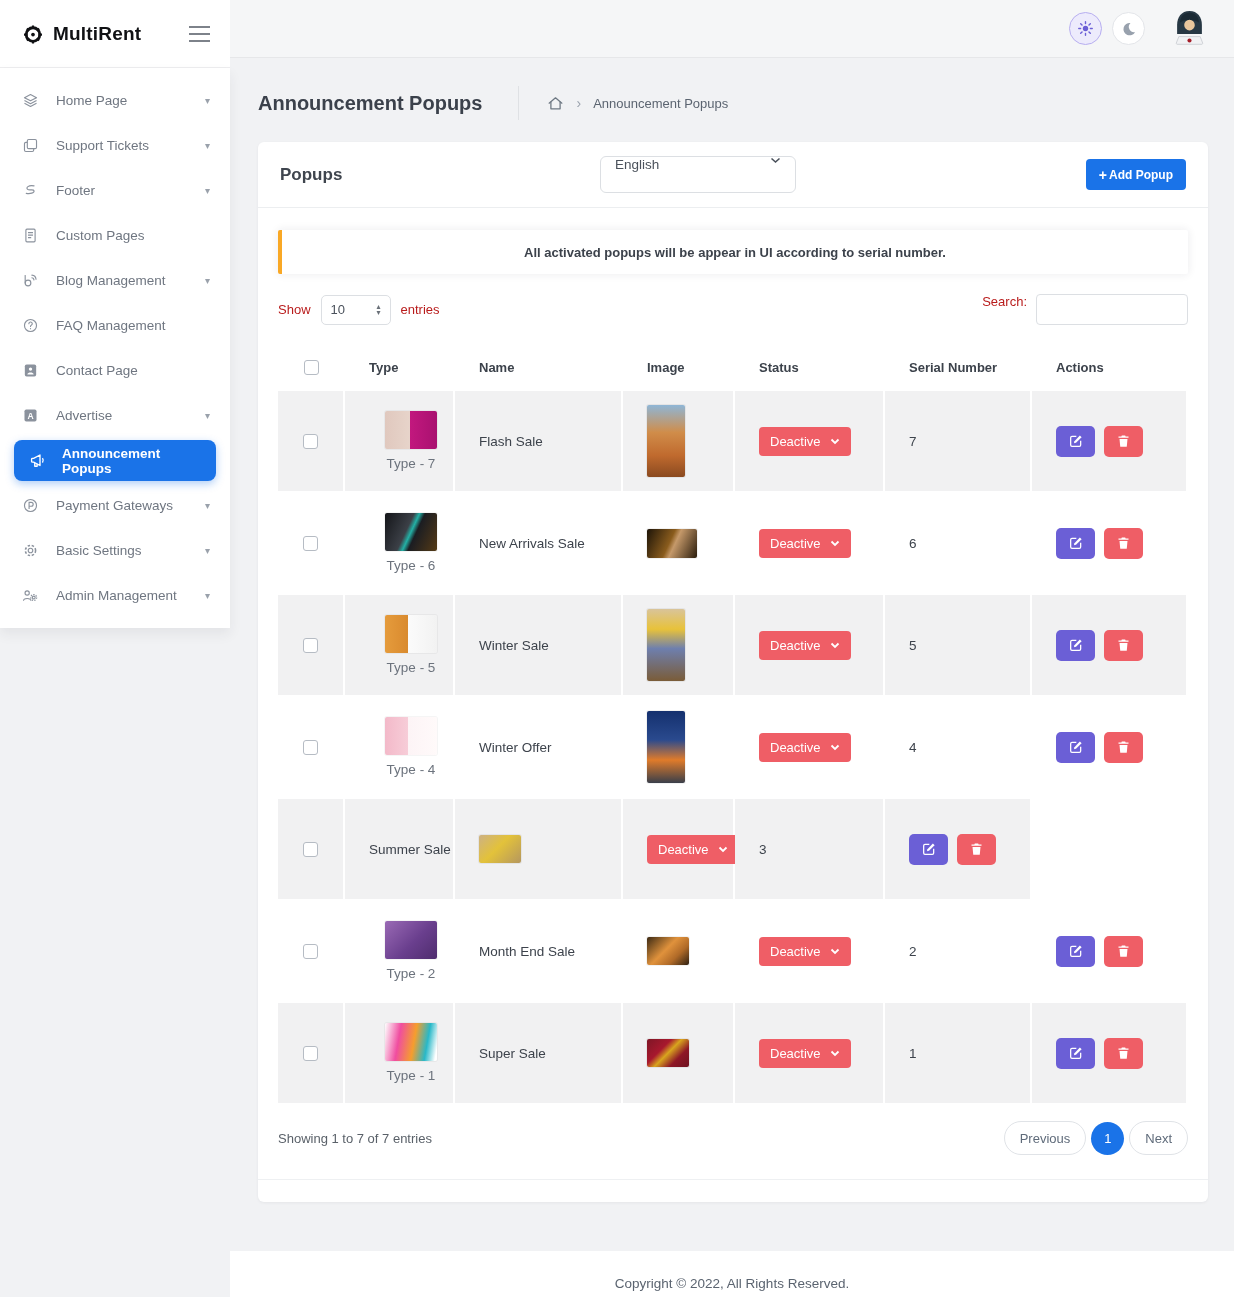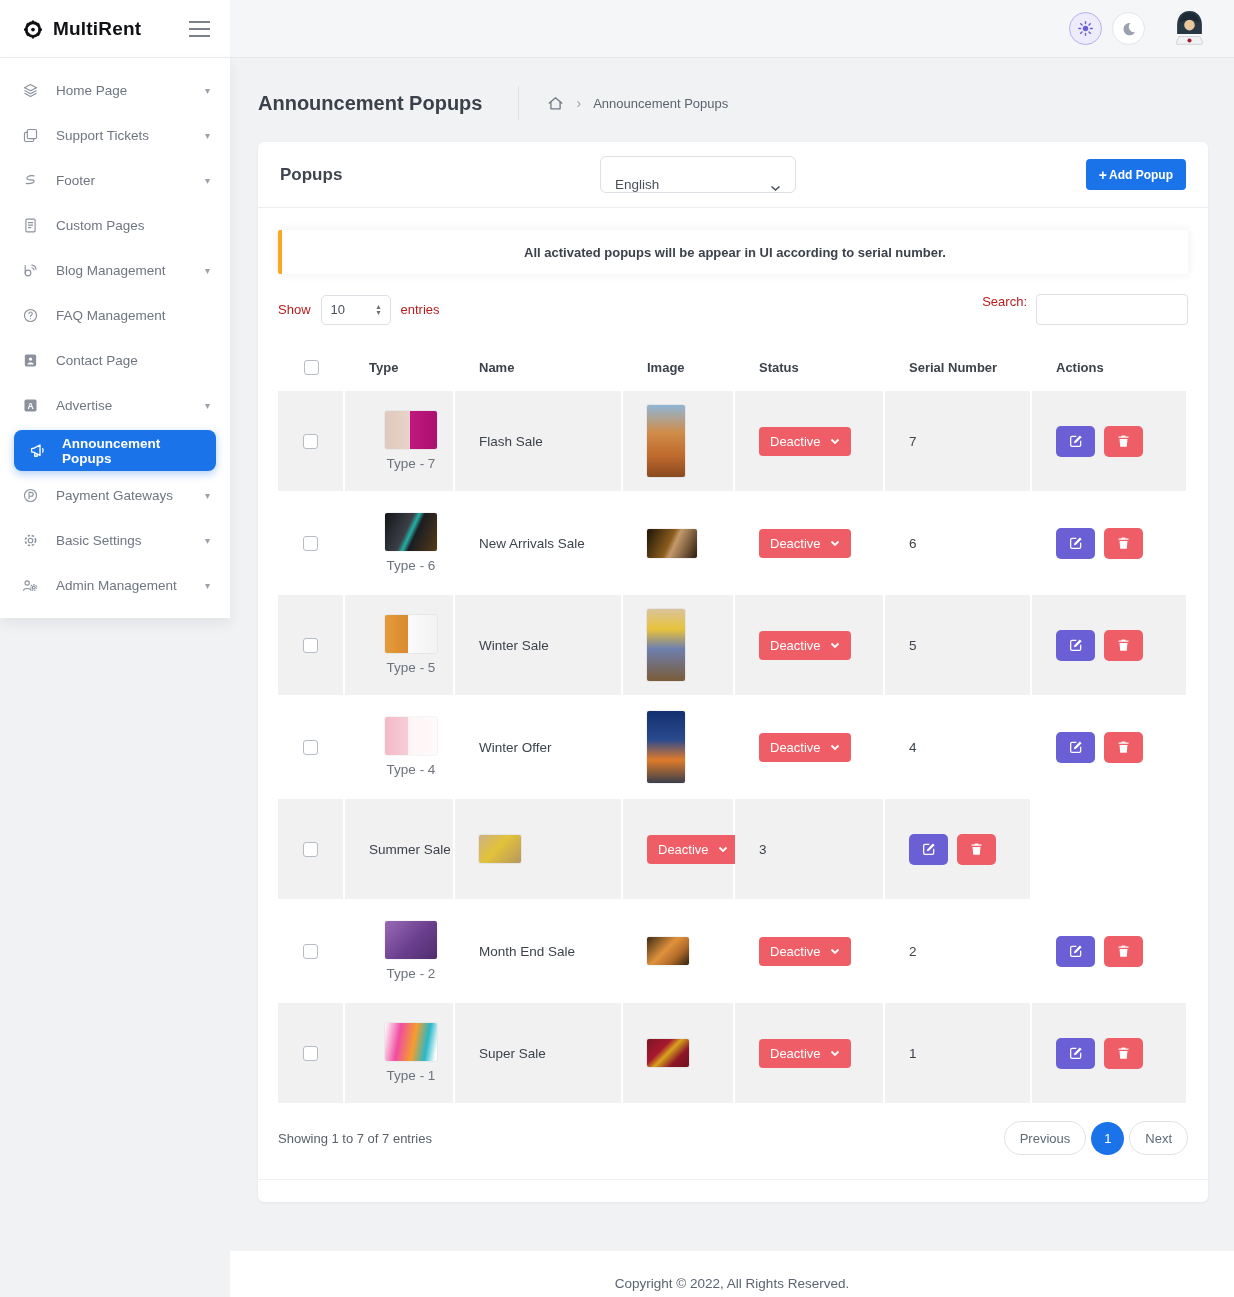--- a/index.html
+++ b/index.html
@@ -2,21 +2,21 @@
 <html><head>
 <meta charset="utf-8">
 <style>
   * { margin:0; padding:0; box-sizing:border-box; }
   html,body { width:1234px; min-height:1297px; background:#f1f2f4; font-family:"Liberation Sans",sans-serif; color:#3d434c; }
 
   .app { position:relative; width:1234px; min-height:1297px; }
 
   
   .sidebar { position:absolute; left:0; top:0; width:230px; z-index:5; }
-  .logo-row { height:58px; background:#fff; display:flex; align-items:center; padding:0 18px 0 20px; border-bottom:1px solid #ededef; }
+  .logo-row { height:68px; background:#fff; display:flex; align-items:center; padding:0 18px 0 20px; border-bottom:1px solid #ededef; }
   .logo-mark { display:flex; align-items:center; gap:7px; }
   .logo-text { font-size:19px; font-weight:bold; color:#101114; letter-spacing:.2px; }
   .burger { margin-left:auto; background:none; border:none; cursor:pointer; display:flex; }
   .menu { background:#fff; padding:10px 0 10px; box-shadow:0 6px 12px rgba(40,45,60,.07); }
   .s-item { display:flex; align-items:center; height:45px; padding:0 20px; cursor:pointer; }
   .s-icon { width:20px; display:flex; justify-content:center; margin-right:16px; flex:none; }
   .s-label { font-size:13.5px; color:#6f7681; }
   .caret { margin-left:auto; font-size:10px; color:#9aa1ab; }
   .s-item.active { background:#1a73e8; border-radius:8px; margin:2px 14px; padding:0 14px; height:41px; box-shadow:0 3px 8px rgba(26,115,232,.35); }
   .s-item.active .s-label { color:#fff; font-weight:bold; font-size:13.5px; }
@@ -34,21 +34,21 @@
   .page-title { font-size:20px; font-weight:bold; color:#3b414b; }
   .ph-sep { width:1px; height:34px; background:#dfe1e4; margin:0 28px 0 36px; }
   .crumbs { display:flex; align-items:center; gap:12px; }
   .crumb-sep { color:#9aa2ad; font-size:14px; }
   .crumb-cur { font-size:13px; color:#5b6470; }
 
   
   .card { background:#fff; border-radius:6px; margin:0 26px 0 28px; box-shadow:0 1px 3px rgba(30,35,50,.06); }
   .card-head { display:flex; align-items:center; padding:14px 22px; border-bottom:1px solid #eceef0; }
   .card-title { font-size:17px; color:#3f454e; width:240px; }
-  .lang-select { width:196px; height:37px; border:1px solid #dcdfe3; border-radius:6px; background:#fff; display:flex; align-items:flex-end; padding:0 14px; font-size:13.5px; color:#4a515b; cursor:pointer; margin:0 auto 0 80px; }
+  .lang-select { width:196px; height:37px; border:1px solid #dcdfe3; border-radius:6px; background:#fff; display:flex; align-items:flex-start; padding:0 14px; font-size:13.5px; color:#4a515b; cursor:pointer; margin:0 auto 0 80px; }
   .lang-select .chev { margin-left:auto; }
   .add-btn { margin-left:auto; background:#1a73e8; color:#fff; border:none; border-radius:4px; height:31px; padding:0 13px; font-size:12px; font-weight:bold; display:flex; align-items:center; gap:2px; cursor:pointer; }
   .add-btn .plus { font-size:14px; font-weight:bold; }
 
   .card-body { padding:22px 20px 0; }
   .notice { background:#fff; border-left:4px solid #f9a825; box-shadow:0 0 10px rgba(30,35,50,.09); border-radius:2px; height:44px; display:flex; align-items:center; justify-content:center; font-size:13px; font-weight:bold; color:#3c424b; }
 
   .tbl-controls { display:flex; align-items:center; margin:20px 0 18px; }
   .ctl-label { font-size:13px; color:#b91c1c; }
   .size-select { margin:0 10px; width:70px; height:30px; border:1px solid #dcdfe3; border-radius:5px; display:flex; align-items:center; padding:0 9px; font-size:13px; color:#4a515b; cursor:pointer; background:#fff; }

